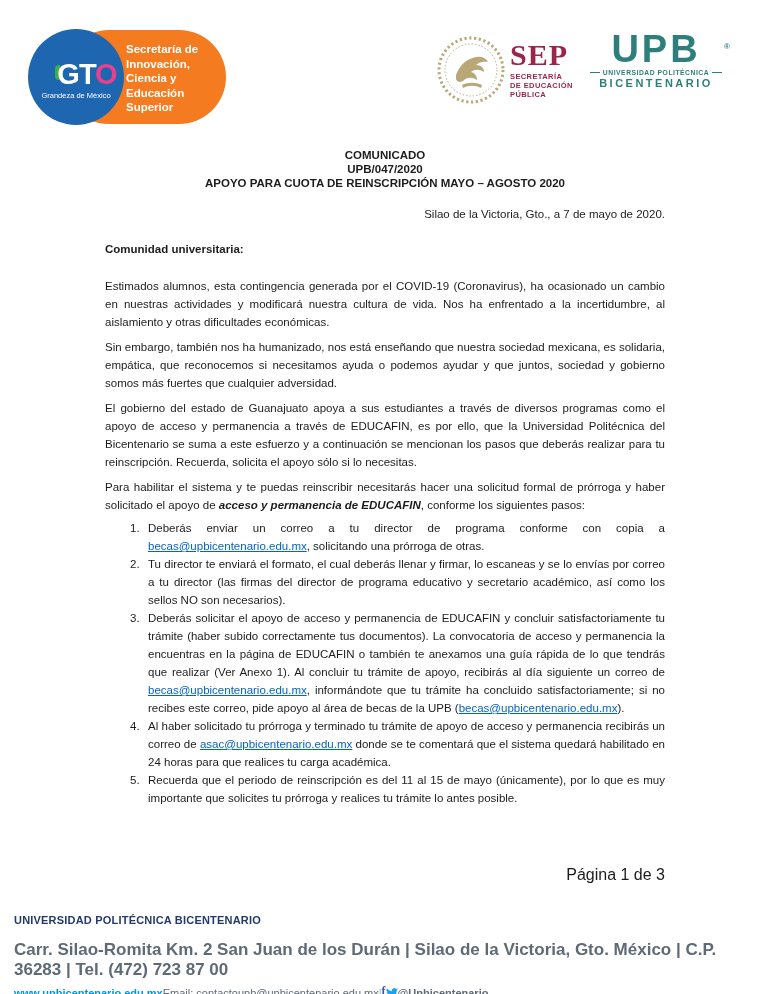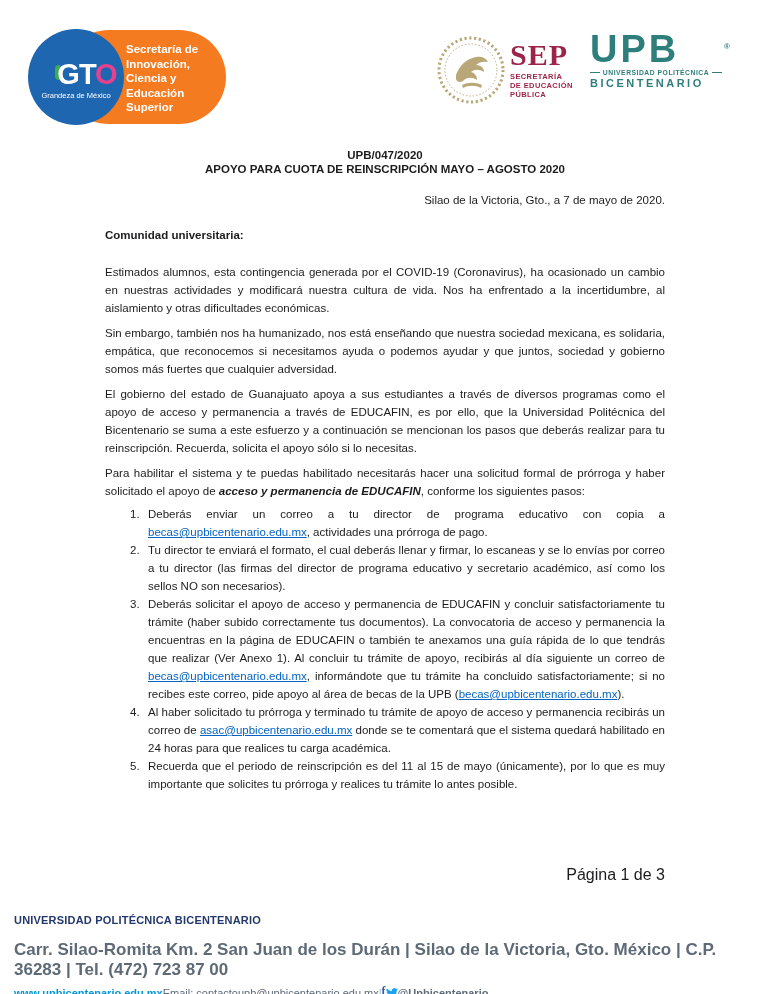--- a/index.html
+++ b/index.html
@@ -45,21 +45,21 @@
   .sep-logo { position: absolute; left: 436px; top: 32px; width: 142px; height: 76px; display: flex; align-items: center; }
   .sep-seal { width: 70px; height: 70px; flex: 0 0 auto; }
   .sep-textblock { margin-left: 4px; }
   .sep-acronym {
     font-family: "Liberation Serif", serif; font-weight: bold;
     color: #9D2449; font-size: 30px; line-height: 28px; letter-spacing: 1px;
   }
   .sep-name { color: #9D2449; font-weight: bold; font-size: 7.5px; line-height: 9px; letter-spacing: .4px; margin-top: 3px; }
 
   
-  .upb-logo { position: absolute; left: 590px; top: 32px; width: 132px; height: 72px; text-align: left; color: #2E7F7C; }
+  .upb-logo { position: absolute; left: 590px; top: 32px; width: 132px; height: 72px; text-align: center; color: #2E7F7C; }
   .upb-acronym { font-weight: bold; font-size: 38px; line-height: 34px; letter-spacing: 3px; position: relative; }
   .upb-reg { position: absolute; top: -2px; right: -8px; font-size: 8px; letter-spacing: 0; }
   .upb-line1 { display: flex; align-items: center; gap: 3px; margin-top: 3px; }
   .upb-line1 .rule { flex: 1; height: 1px; background: #2E7F7C; }
   .upb-uni { font-size: 6.8px; font-weight: bold; letter-spacing: .5px; white-space: nowrap; }
   .upb-bic { font-size: 11px; font-weight: bold; letter-spacing: 2.5px; margin-top: 1px; }
 
   
   .main-column {
     position: absolute; left: 105px; top: 148px; width: 560px;
@@ -139,40 +139,41 @@
         <span class="upb-uni">UNIVERSIDAD POLITÉCNICA</span>
         <span class="rule"></span>
       </div>
       <div class="upb-bic">BICENTENARIO</div>
     </div>
   </div>
 
   <div class="main-column">
 
     <div class="title-block">
+      <span class="title-line">COMUNICADO</span>
       <span class="title-line">UPB/047/2020</span>
       <span class="title-line">APOYO PARA CUOTA DE REINSCRIPCIÓN MAYO – AGOSTO 2020</span>
     </div>
 
     <div class="dateline">Silao de la Victoria, Gto., a 7 de mayo de 2020.</div>
 
     <div class="salutation">Comunidad universitaria:</div>
 
     <p class="para">Estimados alumnos, esta contingencia generada por el COVID-19 (Coronavirus), ha ocasionado un cambio en nuestras actividades y modificará nuestra cultura de vida. Nos ha enfrentado a la incertidumbre, al aislamiento y otras dificultades económicas.</p>
 
     <p class="para">Sin embargo, también nos ha humanizado, nos está enseñando que nuestra sociedad mexicana, es solidaria, empática, que reconocemos si necesitamos ayuda o podemos ayudar y que juntos, sociedad y gobierno somos más fuertes que cualquier adversidad.</p>
 
     <p class="para">El gobierno del estado de Guanajuato apoya a sus estudiantes a través de diversos programas como el apoyo de acceso y permanencia a través de EDUCAFIN, es por ello, que la Universidad Politécnica del Bicentenario se suma a este esfuerzo y a continuación se mencionan los pasos que deberás realizar para tu reinscripción.  Recuerda, solicita el apoyo sólo si lo necesitas.</p>
 
-    <p class="para"><span>Para habilitar el sistema y te puedas habilitado necesitarás hacer una solicitud formal de prórroga y haber solicitado el apoyo de </span><span class="emph-bi">acceso y permanencia de EDUCAFIN</span><span>, conforme los siguientes pasos:</span></p>
+    <p class="para"><span>Para habilitar el sistema y te puedas reinscribir necesitarás hacer una solicitud formal de prórroga y haber solicitado el apoyo de </span><span class="emph-bi">acceso y permanencia de EDUCAFIN</span><span>, conforme los siguientes pasos:</span></p>
 
     <ol class="steps">
 
       <li>
-        <span class="num">1.</span><span>Deberás enviar un correo a tu director de programa educativo con copia a </span><a class="doc-link">becas@upbicentenario.edu.mx</a><span>, actividades una prórroga de pago.</span>
+        <span class="num">1.</span><span>Deberás enviar un correo a tu director de programa conforme con copia a </span><a class="doc-link">becas@upbicentenario.edu.mx</a><span>, solicitando una prórroga de otras.</span>
       </li>
 
       <li>
         <span class="num">2.</span><span>Tu director te enviará el formato, el cual deberás llenar y firmar, lo escaneas y se lo envías por correo a tu director (las firmas del director de programa educativo y secretario académico, así como los sellos NO son necesarios).</span>
       </li>
 
       <li>
         <span class="num">3.</span><span>Deberás solicitar el apoyo de acceso y permanencia de EDUCAFIN y concluir satisfactoriamente tu trámite (haber subido correctamente tus documentos). La convocatoria de acceso y permanencia la encuentras en la página de EDUCAFIN o también te anexamos una guía rápida de lo que tendrás que realizar (Ver Anexo 1). Al concluir tu trámite de apoyo, recibirás al día siguiente un correo de </span><a class="doc-link">becas@upbicentenario.edu.mx</a><span>, informándote que tu trámite ha concluido satisfactoriamente; si no recibes este correo, pide apoyo al área de becas de la UPB (</span><a class="doc-link">becas@upbicentenario.edu.mx</a><span>).</span>
       </li>
 

